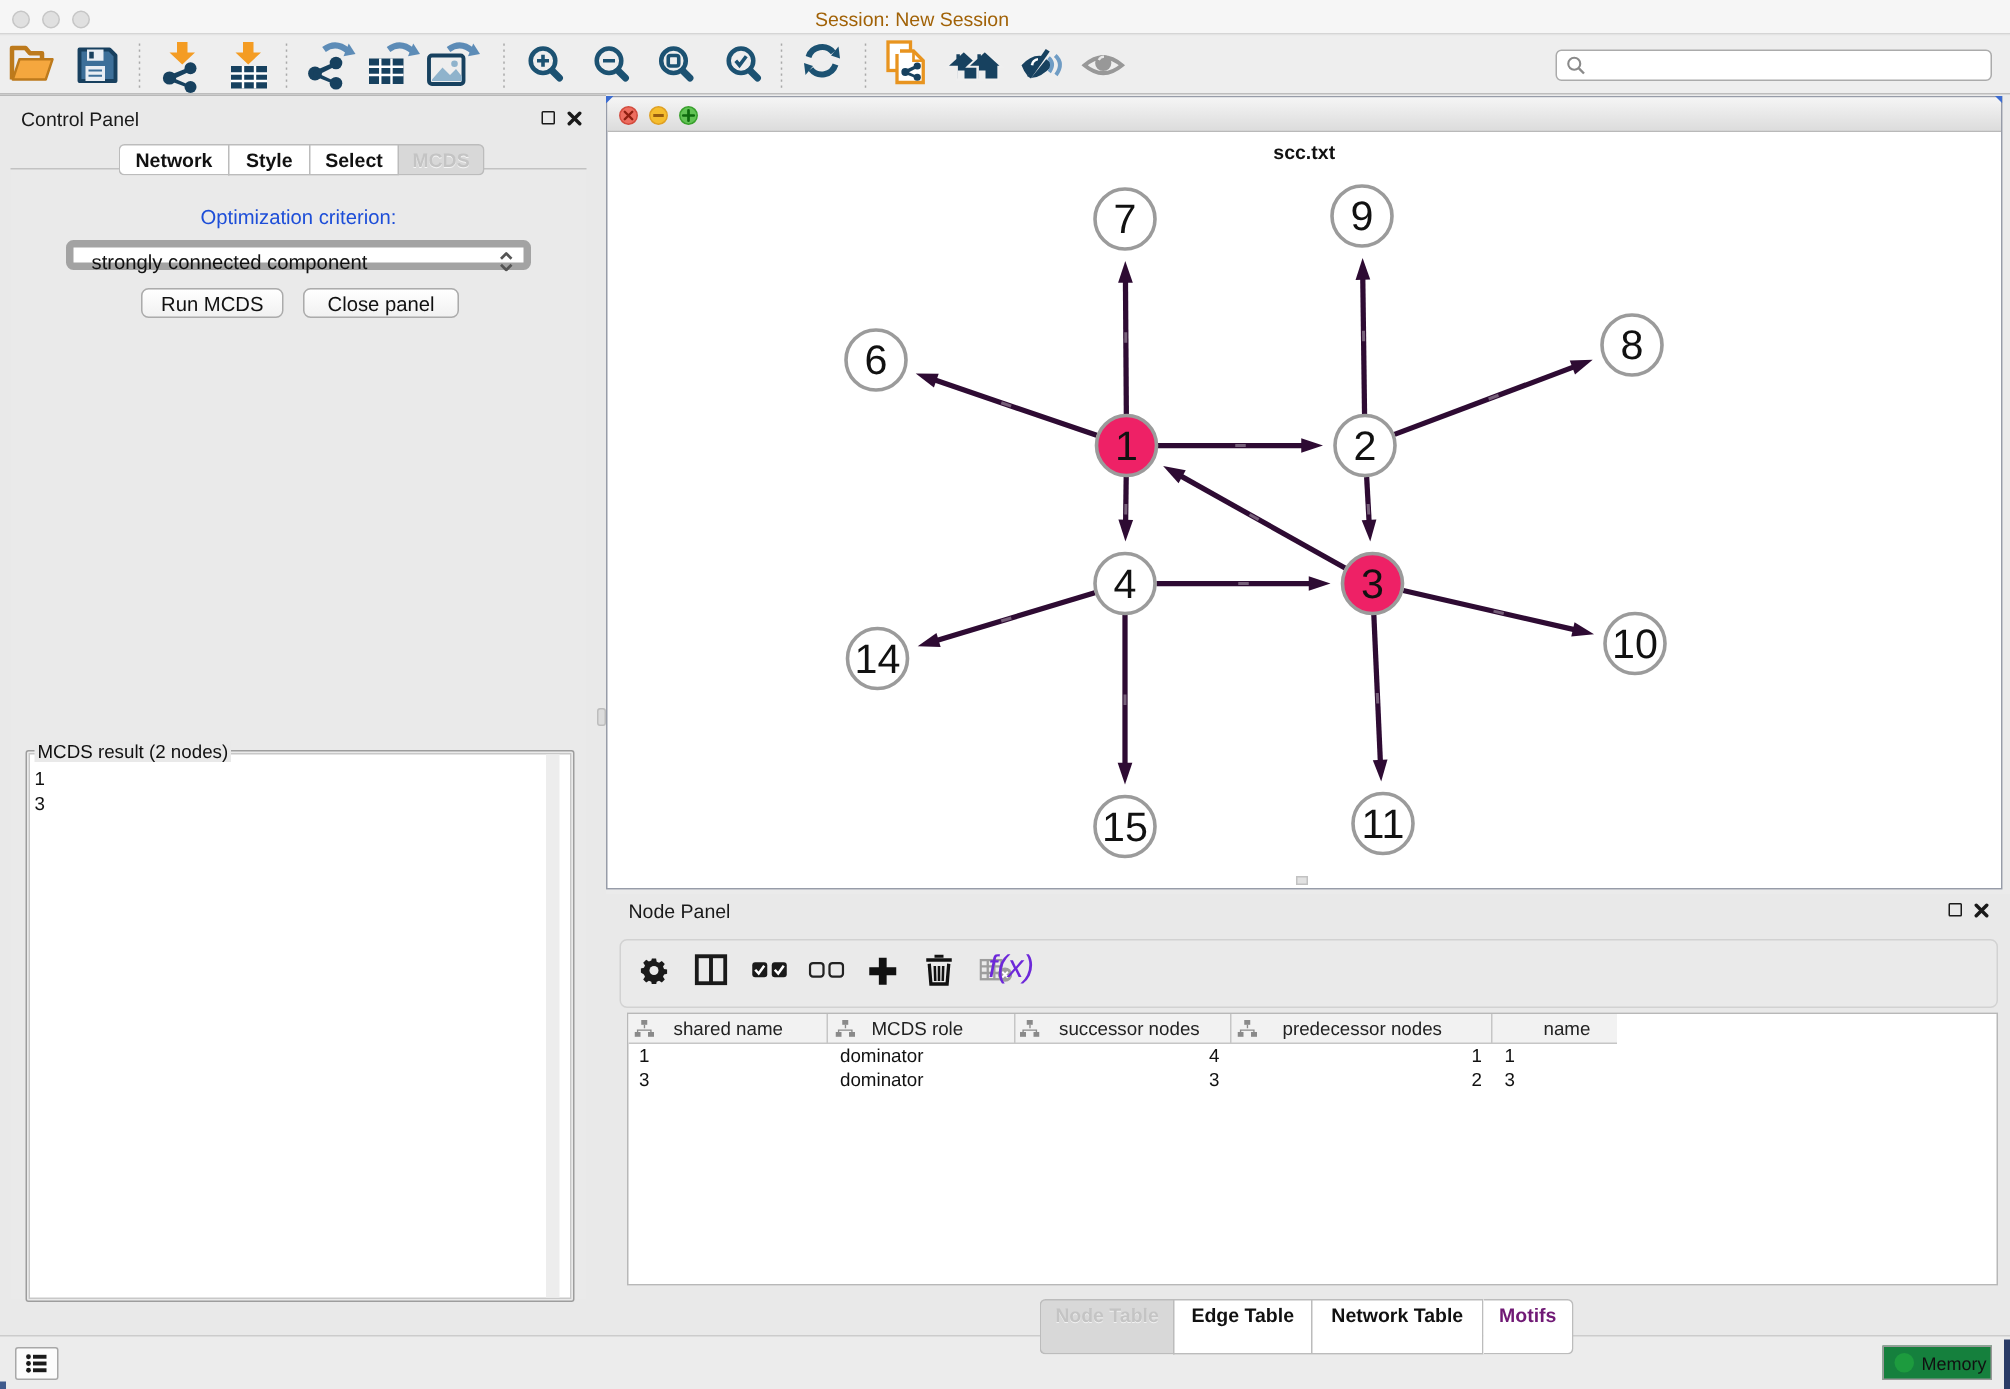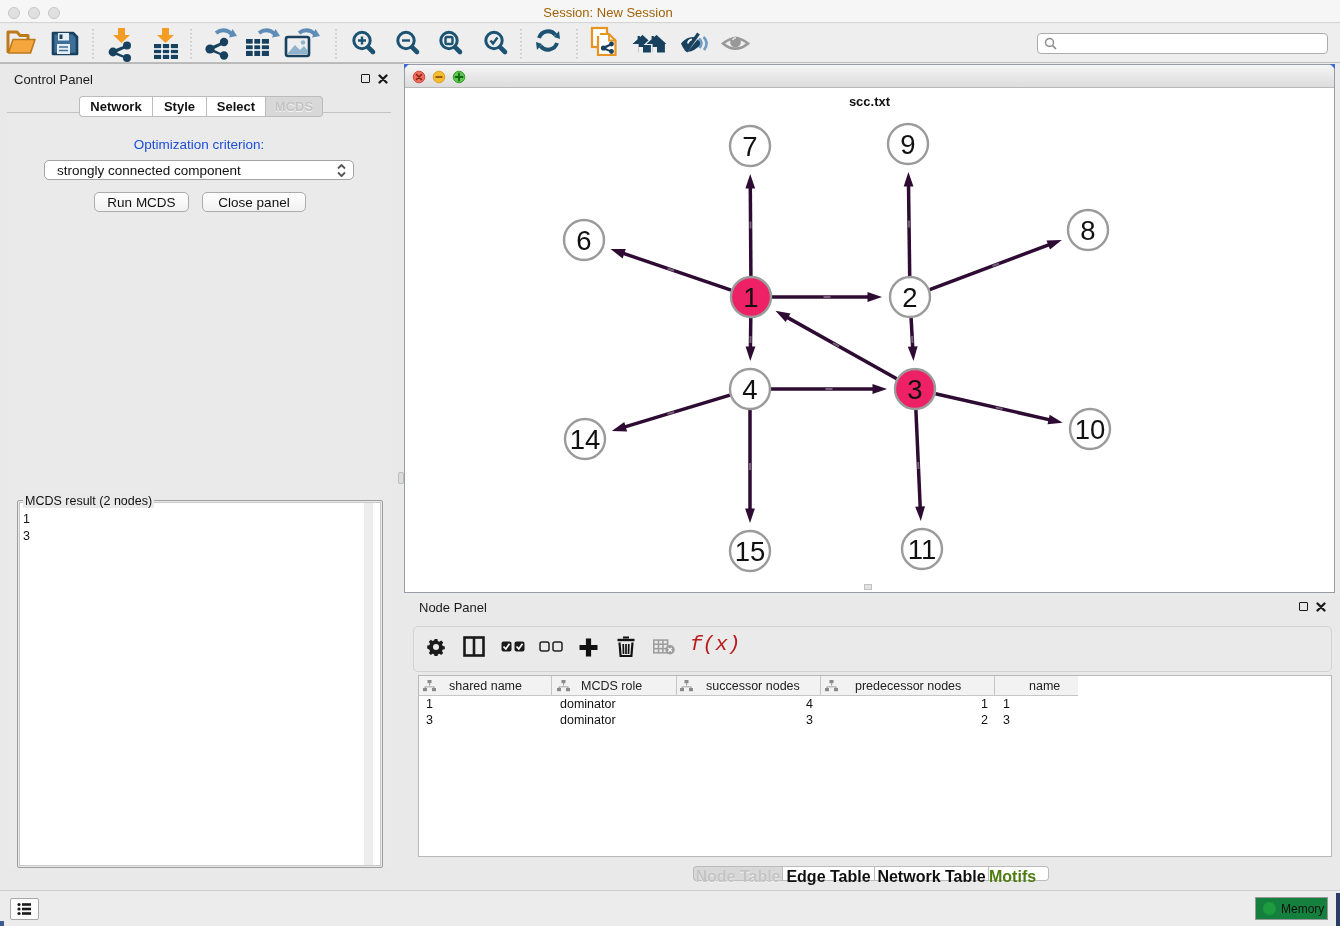--- a/index.html
+++ b/index.html
@@ -52,21 +52,21 @@
 <div class="abs" style="left:7px;top:112px;width:384px;height:754px;border-top:1px solid #c2c2c2;background:#eaeaea;"></div>
 
 <div class="abs" style="left:79px;top:96px;height:21px;display:flex;font-size:13px;font-weight:bold;">
  <div style="width:73px;background:#fff;border:1px solid #bcbcbc;border-right:none;border-radius:4px 0 0 4px;text-align:center;line-height:20px;color:#111;">Network</div>
  <div style="width:54px;background:#fff;border:1px solid #bcbcbc;border-right:none;text-align:center;line-height:20px;color:#111;">Style</div>
  <div style="width:60px;background:#fff;border:1px solid #bcbcbc;text-align:center;line-height:20px;color:#111;">Select</div>
  <div style="width:57px;background:#d8d8d8;border:1px solid #bcbcbc;border-left:none;border-radius:0 4px 4px 0;text-align:center;line-height:20px;color:#c4c4c4;text-shadow:0 1px 0 #f5f5f5;">MCDS</div>
 </div>
 <div class="abs" style="left:0;top:137px;width:398px;text-align:center;font-size:13.5px;color:#1d4ed8;">Optimization criterion:</div>
 
-<div class="abs" style="left:44px;top:160px;width:310px;height:20px;background:#fff;border:1px solid #a3a3a3;border-radius:5px;font-size:13.5px;color:#111;padding-left:27px;">
+<div class="abs" style="left:44px;top:160px;width:310px;height:20px;background:#fff;border:5px solid #a3a3a3;border-radius:5px;font-size:13.5px;color:#111;padding-left:27px;">
  <span style="position:absolute;left:12px;top:2px;">strongly connected component</span>
  <svg style="position:absolute;right:6px;top:3px;" width="11" height="13" viewBox="0 0 11 13">
       <path d="M2 4.5 L5.5 1 L9 4.5" fill="none" stroke="#555" stroke-width="1.8" stroke-linejoin="round"></path>
       <path d="M2 8.5 L5.5 12 L9 8.5" fill="none" stroke="#555" stroke-width="1.8" stroke-linejoin="round"></path>
     </svg>
 </div>
 
 <div class="abs" style="left:94px;top:192px;width:95px;height:20px;background:linear-gradient(#ffffff,#f1f1f1);border:1px solid #ababab;border-radius:5px;font-size:13.5px;color:#111;text-align:center;line-height:19px;">Run MCDS</div>
 <div class="abs" style="left:202px;top:192px;width:104px;height:20px;background:linear-gradient(#ffffff,#f1f1f1);border:1px solid #ababab;border-radius:5px;font-size:13.5px;color:#111;text-align:center;line-height:19px;">Close panel</div>
 
@@ -205,21 +205,21 @@
       <rect x="0.7" y="0.7" width="12.6" height="11.6"></rect>
       <line x1="0.7" y1="4.5" x2="13.3" y2="4.5"></line>
       <line x1="0.7" y1="8.5" x2="13.3" y2="8.5"></line>
       <line x1="5" y1="0.7" x2="5" y2="12.3"></line>
       <line x1="9" y1="0.7" x2="9" y2="12.3"></line>
     </g>
     <circle cx="15.5" cy="9.5" r="4.3" fill="#9d9d9d"></circle>
     <path d="M13.8 7.8 L17.2 11.2 M17.2 7.8 L13.8 11.2" stroke="#fff" stroke-width="1.2"></path>
   </svg>
 
-<div class="abs" style="left:690px;top:633px;font-family:Liberation Mono, monospace;font-style:italic;font-size:21px;color:#b91c1c;">f(x)</div>
+<div class="abs" style="left:659px;top:633px;font-family:Liberation Sans, sans-serif;font-style:italic;font-size:21px;color:#6d28d9;">f(x)</div>
 
 <div class="abs" style="left:418px;top:675px;width:914px;height:182px;background:#ffffff;border:1px solid #b8b8b8;"></div>
 <div class="abs" style="left:419px;top:676px;width:659px;height:20px;background:#f2f2f2;border-bottom:1px solid #c6c6c6;"></div>
 
 <div class="abs" style="left:419px;top:676px;width:659px;height:20px;font-size:12.5px;color:#222;">
  <span style="position:absolute;left:132px;top:0;height:20px;border-left:1px solid #c6c6c6;"></span>
  <span style="position:absolute;left:257px;top:0;height:20px;border-left:1px solid #c6c6c6;"></span>
  <span style="position:absolute;left:401px;top:0;height:20px;border-left:1px solid #c6c6c6;"></span>
  <span style="position:absolute;left:575px;top:0;height:20px;border-left:1px solid #c6c6c6;"></span>
  <span style="position:absolute;left:30px;top:3px;">shared name</span>
@@ -273,25 +273,25 @@
  <span style="position:absolute;left:584px;">1</span>
 </div>
 <div class="abs" style="left:419px;top:713px;width:659px;height:16px;font-size:12.5px;color:#111;">
  <span style="position:absolute;left:7px;">3</span>
  <span style="position:absolute;left:141px;">dominator</span>
  <span style="position:absolute;left:300px;width:94px;text-align:right;">3</span>
  <span style="position:absolute;left:480px;width:89px;text-align:right;">2</span>
  <span style="position:absolute;left:584px;">3</span>
 </div>
 
-<div class="abs" style="left:693px;top:866px;height:15px;display:flex;font-size:16px;font-weight:bold;">
+<div class="abs" style="left:693px;top:866px;height:37px;display:flex;font-size:13px;font-weight:bold;">
  <div style="width:89px;background:#d8d8d8;border:1px solid #bcbcbc;border-right:none;border-radius:4px 0 0 4px;text-align:center;line-height:20px;color:#c4c4c4;text-shadow:0 1px 0 #f2f2f2;">Node Table</div>
  <div style="width:92px;background:#fff;border:1px solid #bcbcbc;border-right:none;text-align:center;line-height:20px;color:#111;">Edge Table</div>
  <div style="width:115px;background:#fff;border:1px solid #bcbcbc;text-align:center;line-height:20px;color:#111;">Network Table</div>
- <div style="width:60px;background:#fff;border:1px solid #bcbcbc;border-left:none;border-radius:0 4px 4px 0;text-align:left;line-height:20px;color:#4d7c0f;">Motifs</div>
+ <div style="width:60px;background:#fff;border:1px solid #bcbcbc;border-left:none;border-radius:0 4px 4px 0;text-align:center;line-height:20px;color:#701a75;">Motifs</div>
 </div>
 
 <svg class="abs" style="left:0;top:24px;" width="1340" height="39" viewBox="0 0 1340 39">
 <g stroke="#a9a9a9" stroke-width="1" stroke-dasharray="1.5,2.5">
  <line x1="93" y1="5" x2="93" y2="35"></line>
       <line x1="191" y1="5" x2="191" y2="35"></line>
  <line x1="336" y1="5" x2="336" y2="35"></line>
       <line x1="521" y1="5" x2="521" y2="35"></line>
  <line x1="577" y1="5" x2="577" y2="35"></line>
 </g>

